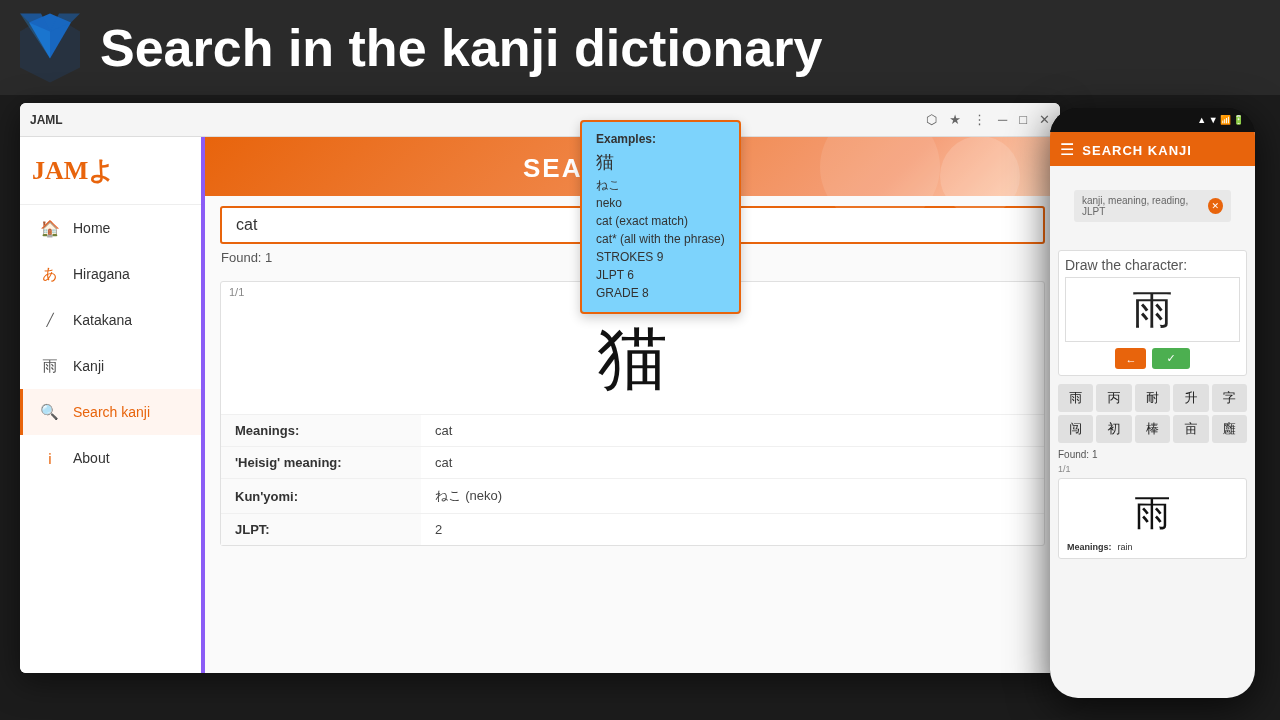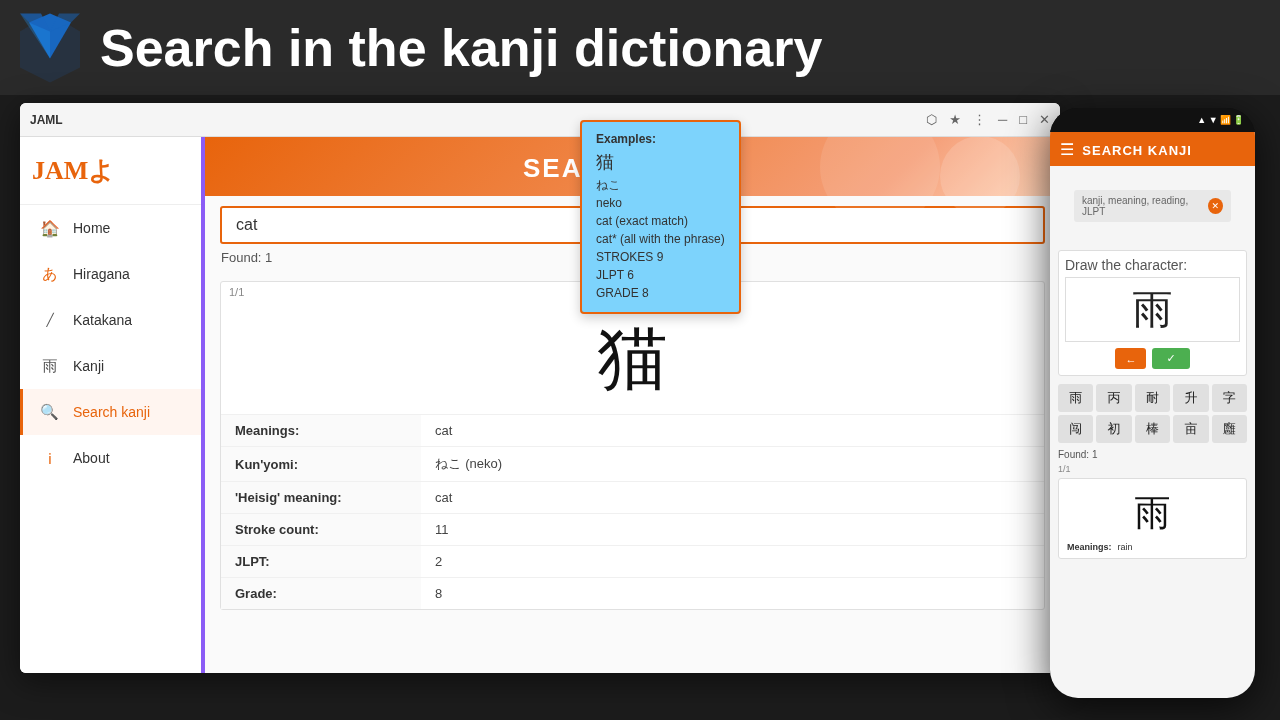--- a/index.html
+++ b/index.html
@@ -577,38 +577,30 @@
         <div class="result-card">
           <div class="result-number">1/1</div>
           <div class="kanji-big">猫</div>
           <table class="detail-table">
             <tbody>
               <tr>
                 <td>Meanings:</td>
                 <td>cat</td>
               </tr>
               <tr>
+                <td>'Heisig' meaning:</td>
+                <td>cat</td>
+              </tr>
+              <tr>
                 <td>Kun'yomi:</td>
                 <td>ねこ (neko)</td>
               </tr>
               <tr>
-                <td>'Heisig' meaning:</td>
-                <td>cat</td>
-              </tr>
-              <tr>
-                <td>Stroke count:</td>
-                <td>11</td>
-              </tr>
-              <tr>
                 <td>JLPT:</td>
                 <td>2</td>
-              </tr>
-              <tr>
-                <td>Grade:</td>
-                <td>8</td>
               </tr>
             </tbody>
           </table>
         </div>
       </div>
     </div>
   </div>
 </div>
 
 <div class="tooltip-popup">

